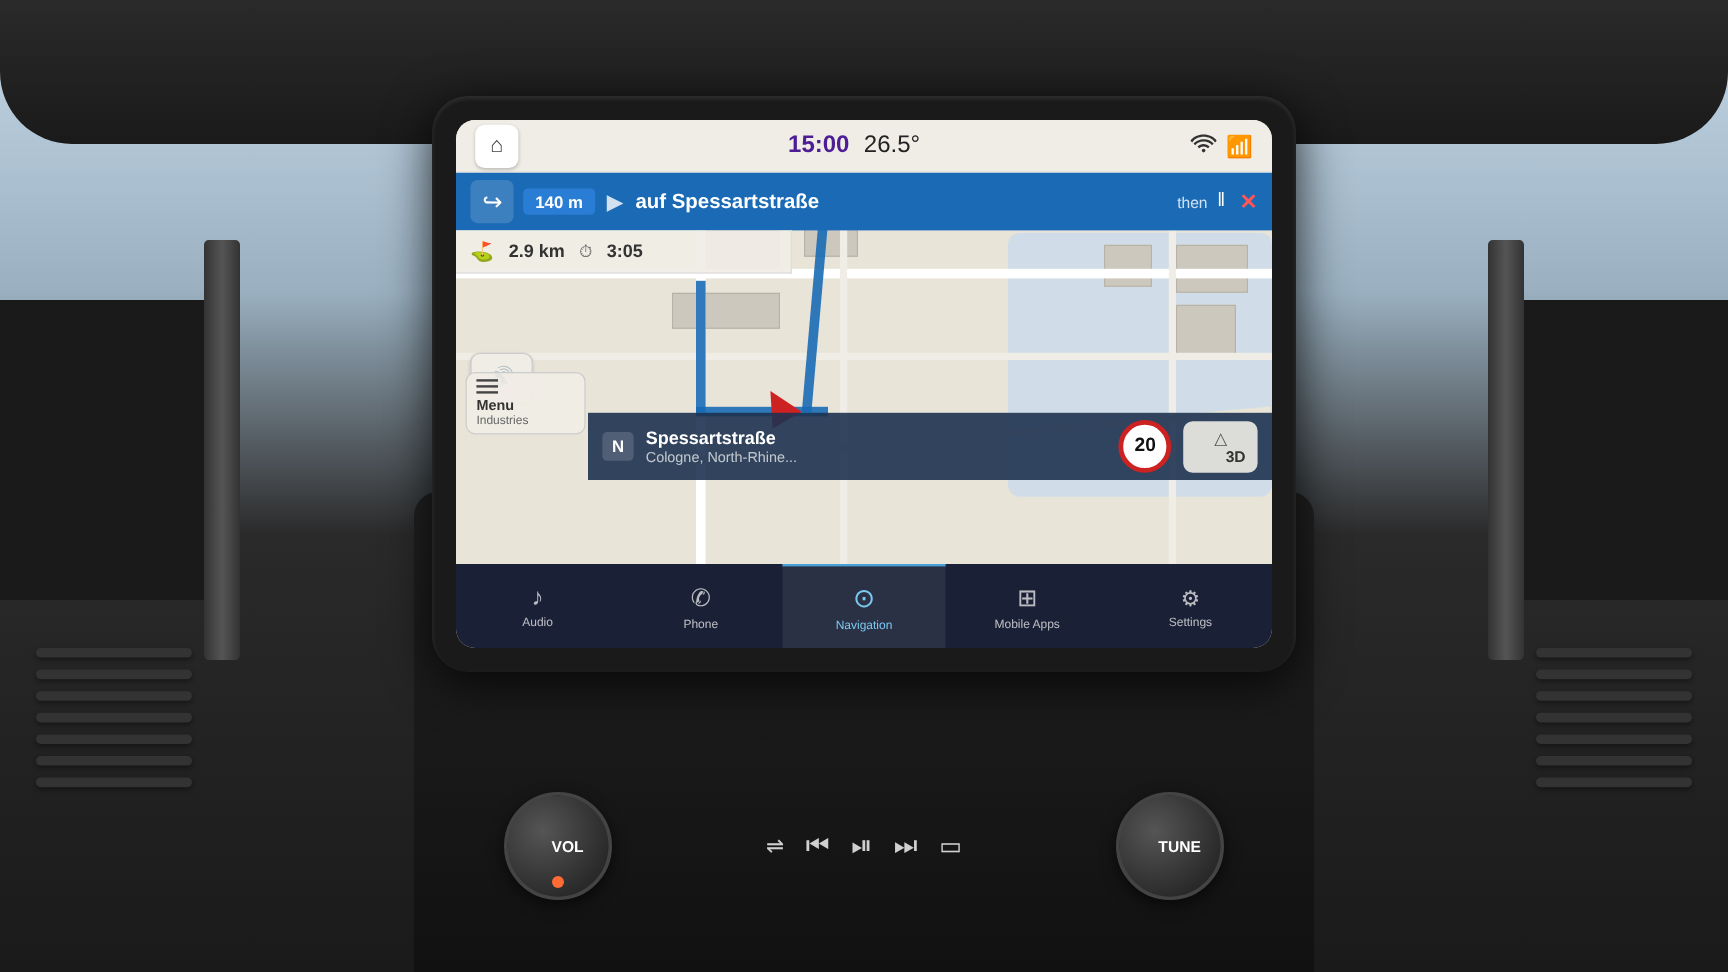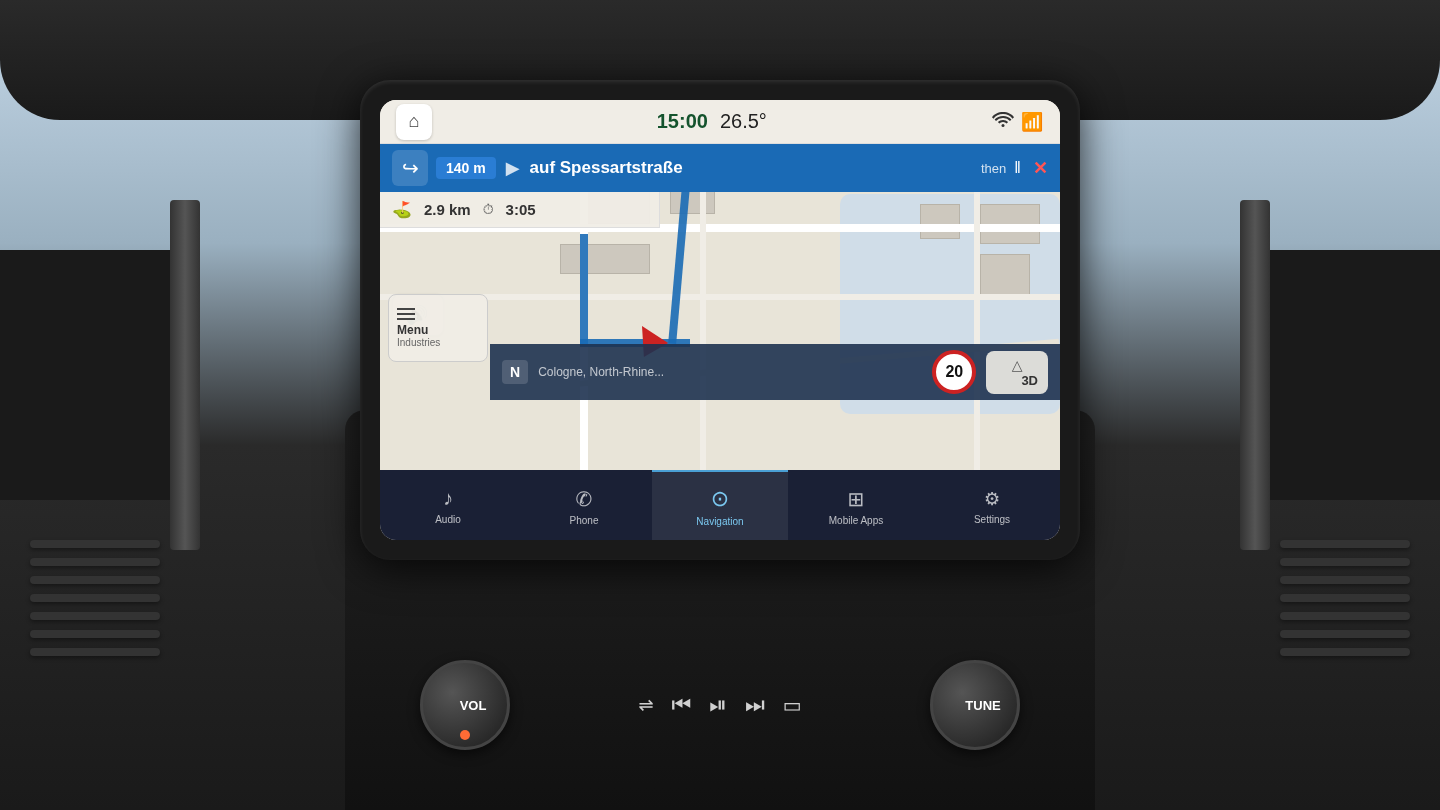--- a/index.html
+++ b/index.html
@@ -123,21 +123,21 @@
 
     .status-center {
       display: flex;
       gap: 12px;
       align-items: center;
     }
 
     .status-time {
       font-size: 20px;
       font-weight: bold;
-      color: #14532d;
+      color: #4c1d95;
     }
 
     .status-temp {
       font-size: 20px;
       color: #222;
     }
 
     .status-icons {
       display: flex;
       gap: 8px;
@@ -287,21 +287,21 @@
       cursor: pointer;
       box-shadow: 0 1px 3px rgba(0,0,0,0.15);
     }
 
     
     .menu-btn {
       position: absolute;
       bottom: 108px;
       left: 8px;
       width: 100px;
-      height: 68px;
+      height: 52px;
       background: rgba(240,237,230,0.95);
       border: 1px solid #ccc;
       border-radius: 8px;
       display: flex;
       flex-direction: column;
       align-items: flex-start;
       justify-content: center;
       padding: 0 8px;
       z-index: 25;
       cursor: pointer;
@@ -698,20 +698,21 @@
             <div class="menu-line"></div>
             <div class="menu-line"></div>
           </div>
           <span class="menu-label">Menu</span>
           <span class="menu-sublabel">Industries</span>
         </div>
 
         <div class="map-bottom-info">
           <div class="compass-n">N</div>
           <div class="current-street-info">
+            <div class="current-street-name">Spessartstraße</div>
             <div class="current-street-city">Cologne, North-Rhine...</div>
           </div>
           <div class="speed-limit">20</div>
           <div class="view-3d-btn">
             <span style="font-size:14px; color:#555;">△</span>
             <span class="view-3d-text">3D</span>
           </div>
         </div>
       </div>
 

